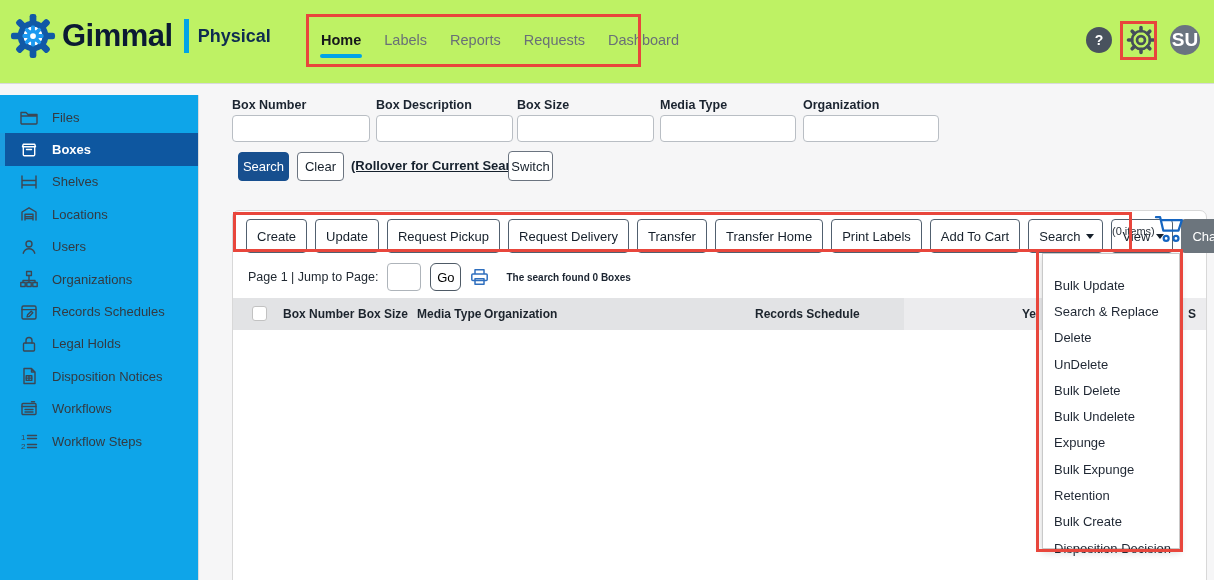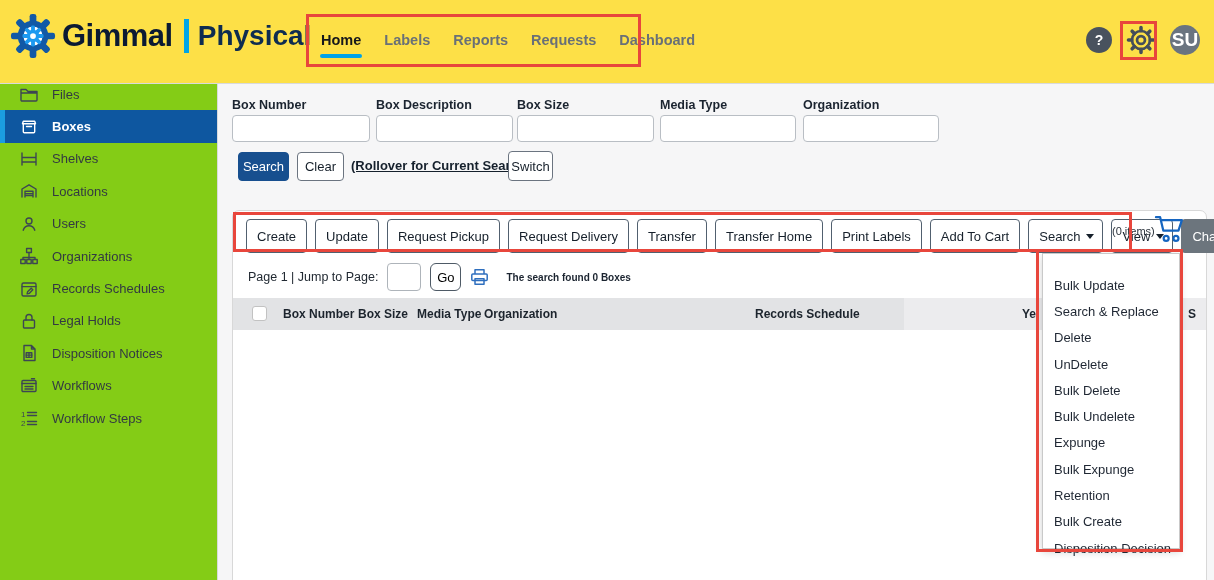--- a/index.html
+++ b/index.html
@@ -1,36 +1,36 @@
 <!DOCTYPE html>
 <html><head>
 <meta charset="utf-8">
 <style>
   * { margin:0; padding:0; box-sizing:border-box; }
   html,body { background:#fff; }
   body { font-family:"Liberation Sans", sans-serif; color:#1b2430; }
   .page { position:relative; width:1214px; height:580px; overflow:hidden; background:#f6f6f7; }
 
   
-  .header { position:absolute; left:0; top:0; width:1214px; height:84px; background:#fde047; border-bottom:1px solid #d9dadc; z-index:3; }
+  .header { position:absolute; left:0; top:0; width:1214px; height:84px; background:#bef264; border-bottom:1px solid #d9dadc; z-index:3; }
   .brand { position:absolute; left:10px; top:13px; display:flex; align-items:center; }
   .brand-name { font-size:31px; font-weight:700; color:#0b1a33; letter-spacing:-0.5px; margin-left:6px; }
   .brand-bar { width:5px; height:34px; background:#00a5e6; margin:0 9px 0 11px; }
-  .brand-product { font-size:28px; font-weight:700; color:#0e2c50; }
+  .brand-product { font-size:18px; font-weight:700; color:#0e2c50; }
   .nav { position:absolute; left:320px; top:0; height:84px; display:flex; align-items:center; gap:21px; }
-  .nav-item { position:relative; font-size:14.5px; color:#697077; cursor:pointer; padding:6px 1px 10px;font-weight:bold; }
+  .nav-item { position:relative; font-size:14.5px; color:#697077; cursor:pointer; padding:6px 1px 10px; }
   .nav-item.active { color:#16181b; font-weight:700; }
   .nav-item.active::after { content:""; position:absolute; left:0; right:0; bottom:0; height:4px; background:#00a3e8; border-radius:2px; }
   .hdr-right { position:absolute; right:14px; top:25px; display:flex; align-items:center; gap:14px; }
   .help-circle { width:26px; height:26px; border-radius:50%; background:#49525e; color:#fff; font-size:14px; font-weight:700; display:flex; align-items:center; justify-content:center; cursor:pointer; }
   .gear-btn { width:30px; height:30px; display:flex; align-items:center; justify-content:center; cursor:pointer; }
   .avatar { width:30px; height:30px; border-radius:50%; background:#6a7480; color:#fff; font-size:19px; font-weight:700; display:flex; align-items:center; justify-content:center; cursor:pointer; }
 
   
-  .sidebar { position:absolute; left:0; top:72px; width:218px; bottom:0; background:#84cc16; border-right:1px solid #d9dadc; padding-top:6px; z-index:2; }
+  .sidebar { position:absolute; left:0; top:95px; width:199px; bottom:0; background:#0ea5e9; border-right:1px solid #d9dadc; padding-top:6px; z-index:2; }
   .side-item { position:relative; height:32.4px; display:flex; align-items:center; color:#3c4653; cursor:pointer; }
   .side-item .sicon { margin-left:19px; width:20px; height:20px; flex:0 0 20px; display:flex; align-items:center; justify-content:center; }
   .side-item .slabel { margin-left:13px; font-size:13px; color:#333a42; }
   .side-item.active { background:#0e57a0; color:#fff; }
   .side-item.active .slabel { color:#fff; font-weight:600; }
   .side-item.active::before { content:""; position:absolute; left:0; top:0; bottom:0; width:5px; background:#1b9de0; }
   .sicon svg { stroke:currentColor; fill:none; stroke-width:1.4; stroke-linecap:round; stroke-linejoin:round; }
 
   
   .field-label { position:absolute; font-size:12.5px; font-weight:600; color:#1b2430; }

